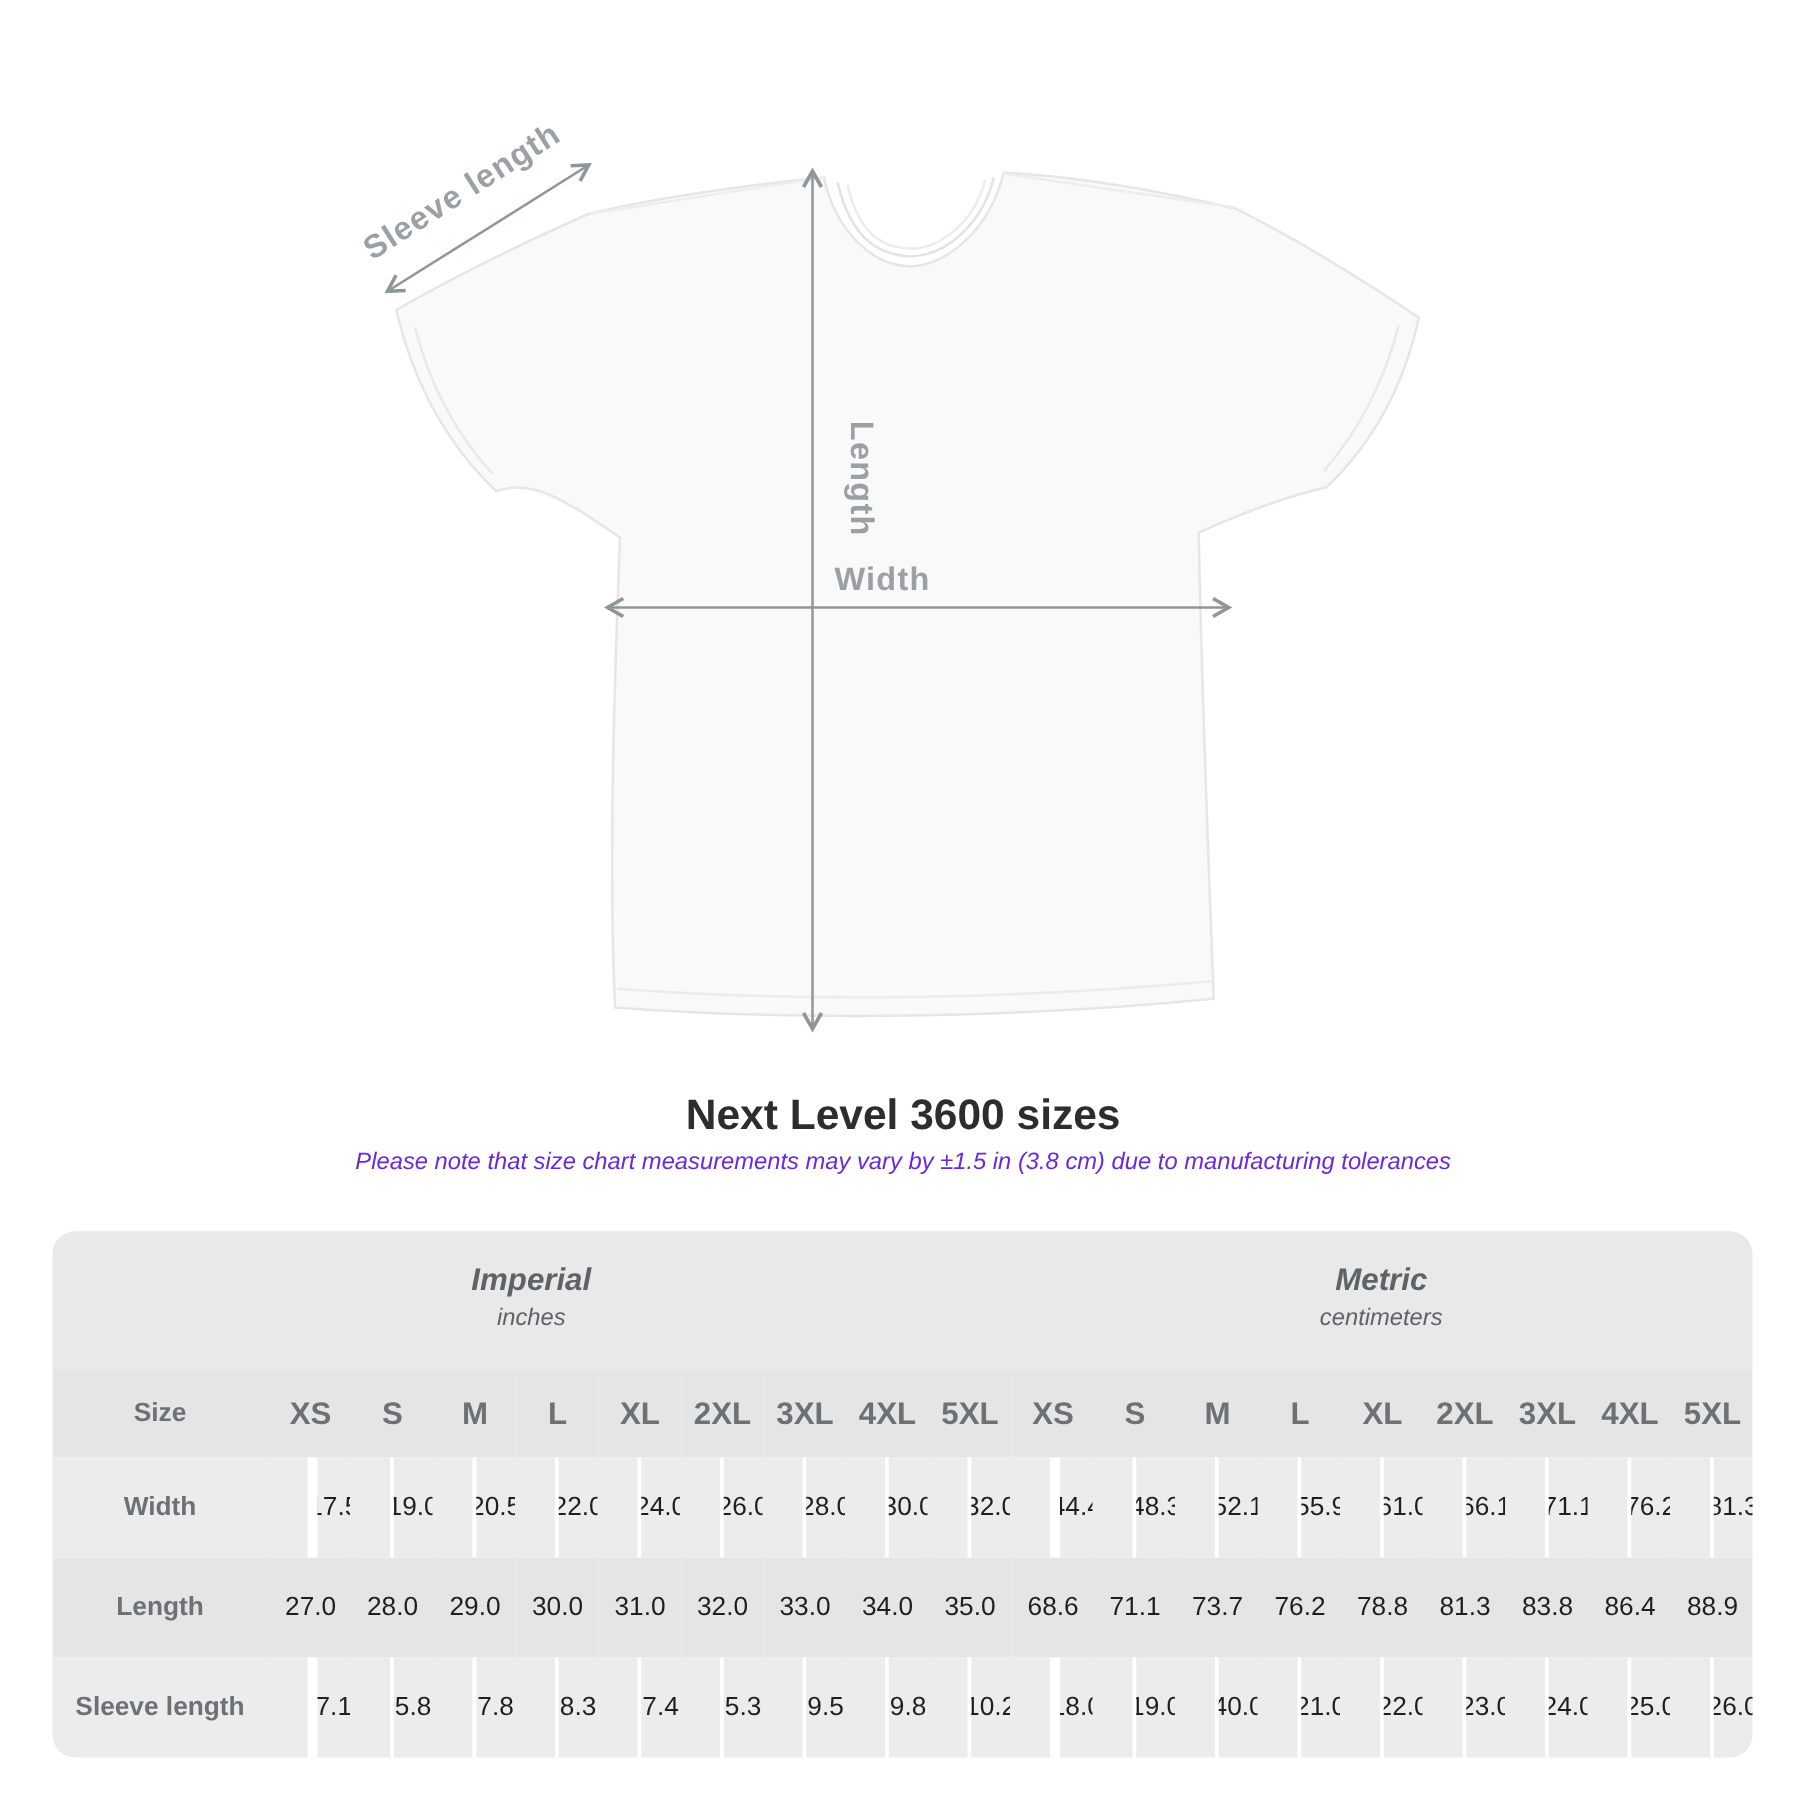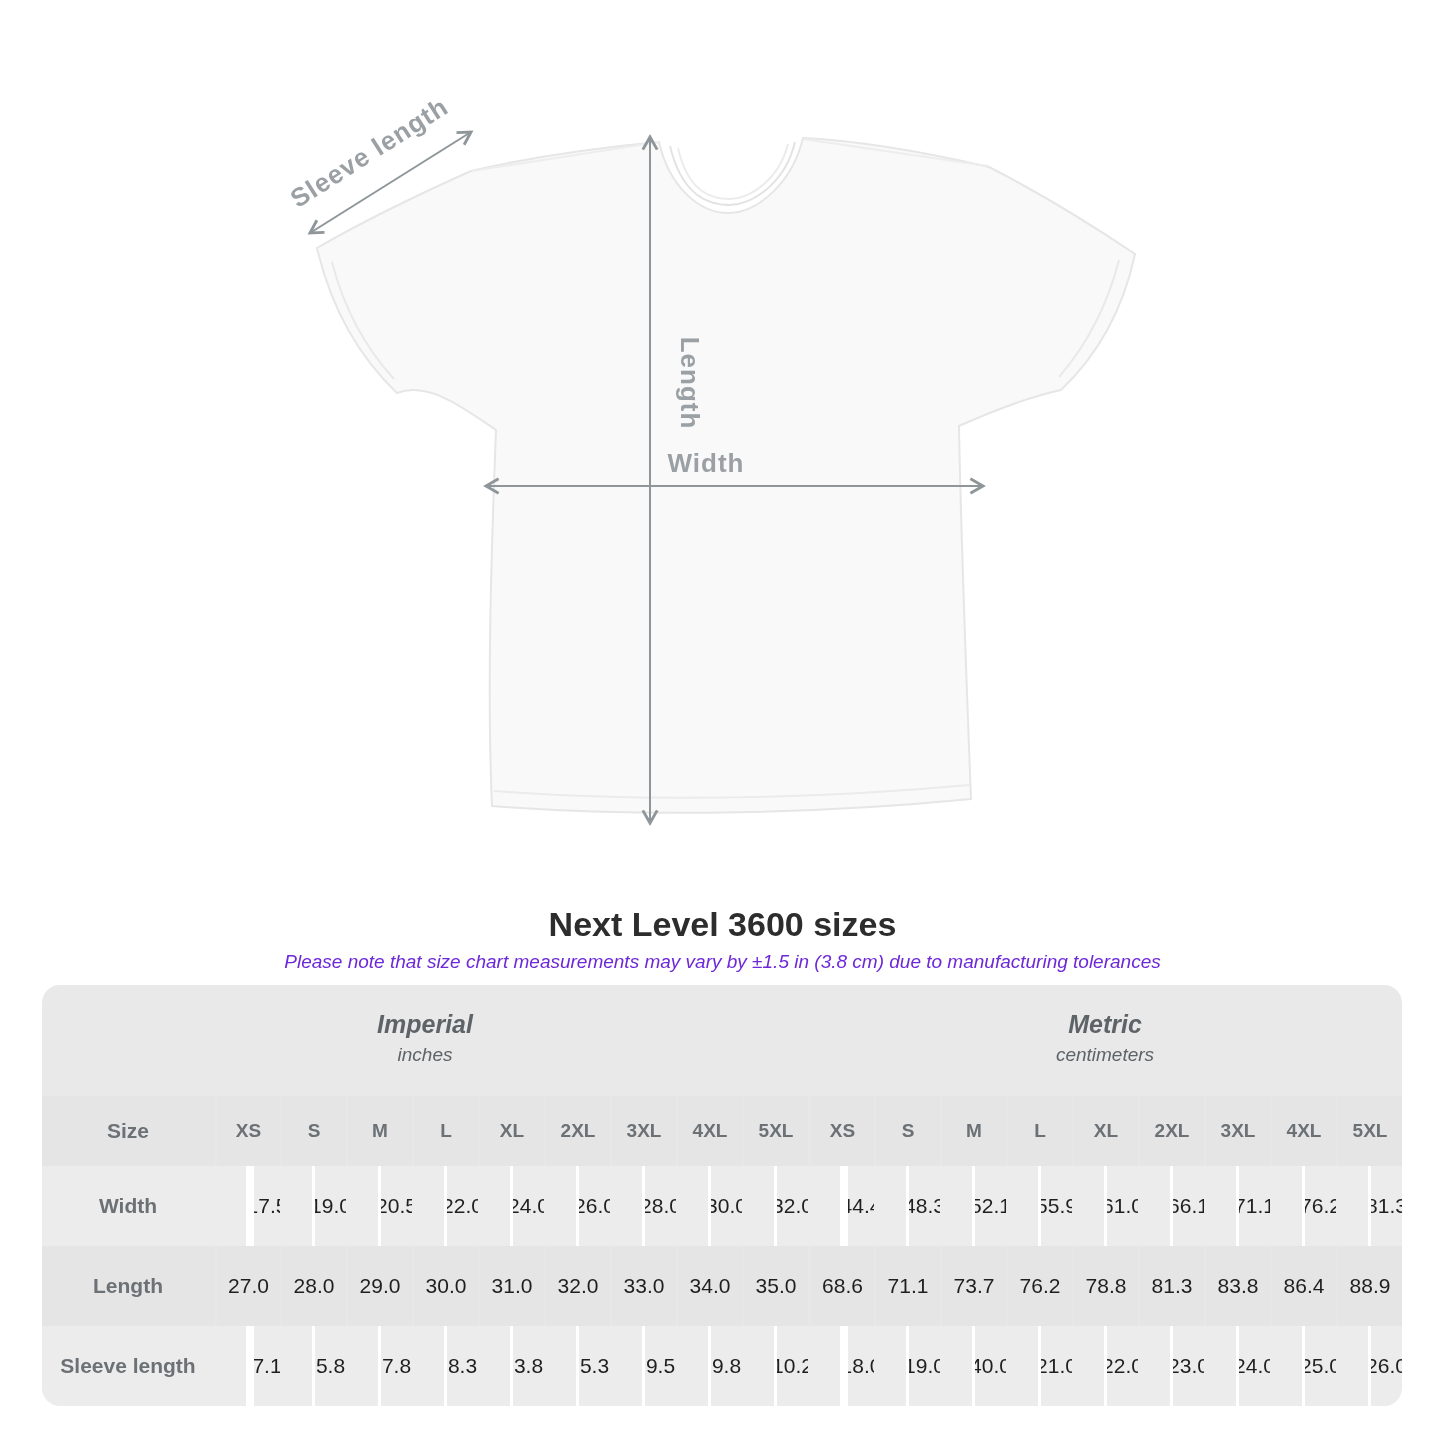--- a/index.html
+++ b/index.html
@@ -4,21 +4,21 @@
 <style>
   html,body{margin:0;padding:0;background:#fff;}
   .stage{
     position:relative;width:1445px;height:1445px;background:#ffffff;
     font-family:"Liberation Sans", sans-serif;overflow:hidden;
   }
   
   .diagram{position:absolute;left:0;top:0;width:1445px;height:880px;}
   .ann-label{font-weight:bold;fill:#9aa0a3;font-size:26px;letter-spacing:1px;}
   
-  .heading{position:absolute;left:0;top:904px;width:1445px;text-align:center;}
+  .heading{position:absolute;left:0;top:872px;width:1445px;text-align:center;}
   .heading h1{
     margin:0;font-size:34px;line-height:40px;color:#2d2d2d;font-weight:bold;
   }
   .heading p{
     margin:7px 0 0 0;font-size:19px;color:#6d28d9;font-style:italic;
   }
   
   .size-table{position:absolute;left:42px;top:985px;width:1360px;}
   .band{
     display:flex;height:111px;background:#e9e9e9;
@@ -30,21 +30,21 @@
   .band-title{font-size:25px;font-weight:bold;font-style:italic;color:#5d6367;}
   .band-sub{font-size:19px;font-style:italic;color:#5d6367;margin-top:5px;}
   .row{display:grid;grid-template-columns:172px repeat(18,1fr);}
   .row-sizes{height:70px;background:#ffffff;}
   .row-data{height:80px;}
   .row-white{background:#e5e5e5;}
   .row-gray{background:#ececec;}
   .row-last{border-radius:0 0 18px 18px;}
   .cell{display:flex;align-items:center;justify-content:center;overflow:hidden;}
   .cell.label{font-weight:bold;color:#6b7175;font-size:21px;}
-  .row-sizes .cell.val{font-weight:bold;color:#6b7175;font-size:19px;}
+  .row-sizes .cell.val{font-weight:bold;color:#6b7175;font-size:25px;}
   .row-data .cell.val{color:#1f1f1f;font-size:21px;}
   .row-white .cell.val{border-left:2px solid #e7e7e7;}
   .row-gray .cell.val{border-left:3px solid #ffffff;margin-left:32px;}
   .row-gray .cell.val.first{border-left-width:8px;}
   .row-white .cell.val.first{border-left-width:3px;}
 </style>
 </head>
 <body>
 
 <div class="stage">
@@ -172,21 +172,21 @@
           <div class="cell val">83.8</div>
           <div class="cell val">86.4</div>
           <div class="cell val">88.9</div>
         </div>
         <div class="row row-data row-gray row-last">
           <div class="cell label">Sleeve length</div>
           <div class="cell val first">7.1</div>
           <div class="cell val">5.8</div>
           <div class="cell val">7.8</div>
           <div class="cell val">8.3</div>
-          <div class="cell val">3.8</div>
+          <div class="cell val">7.4</div>
           <div class="cell val">5.3</div>
           <div class="cell val">9.5</div>
           <div class="cell val">9.8</div>
           <div class="cell val">10.2</div>
           <div class="cell val first">18.0</div>
           <div class="cell val">19.0</div>
           <div class="cell val">40.0</div>
           <div class="cell val">21.0</div>
           <div class="cell val">22.0</div>
           <div class="cell val">23.0</div>

